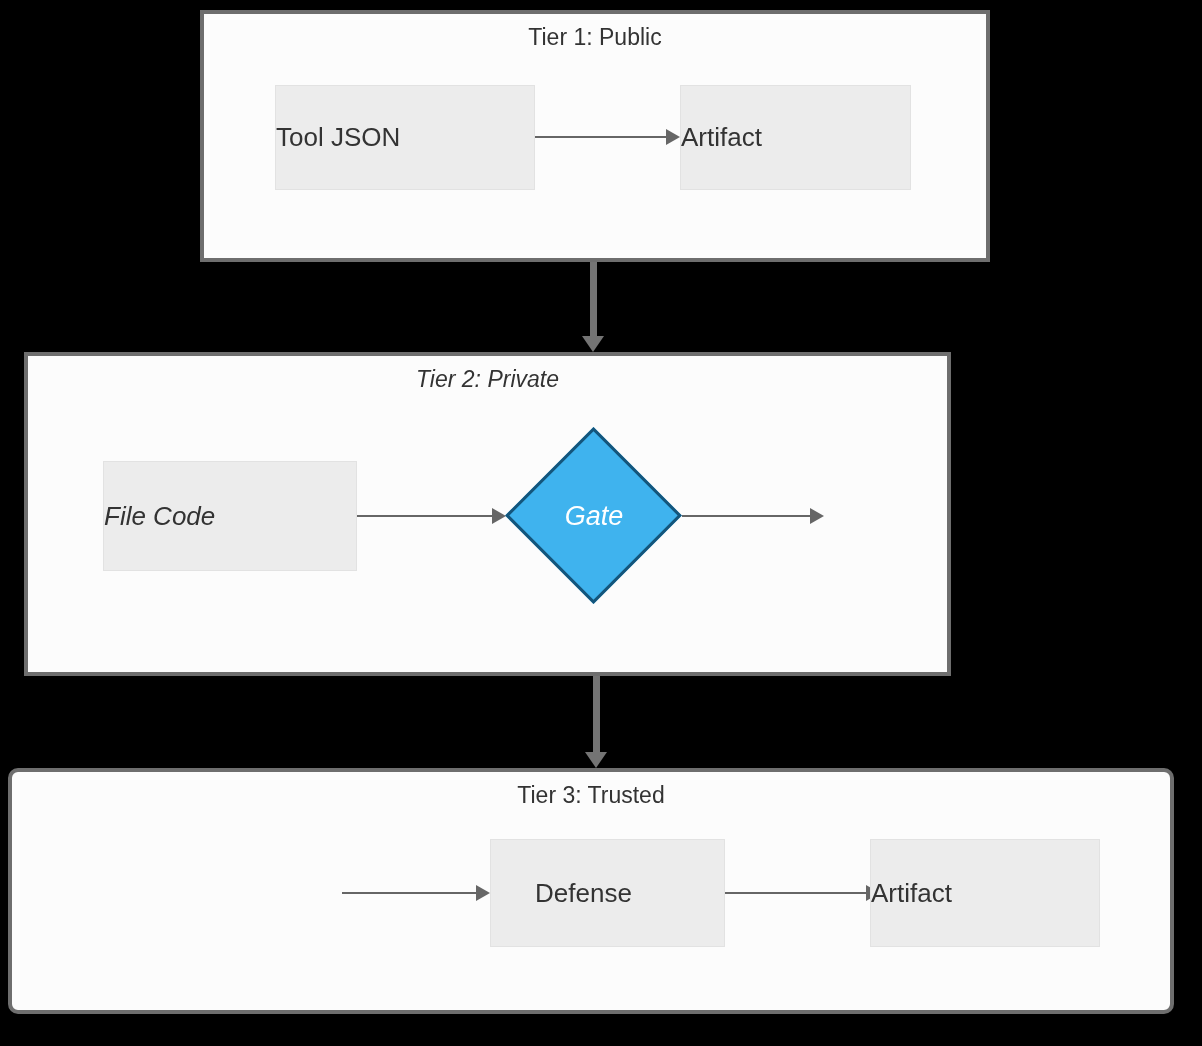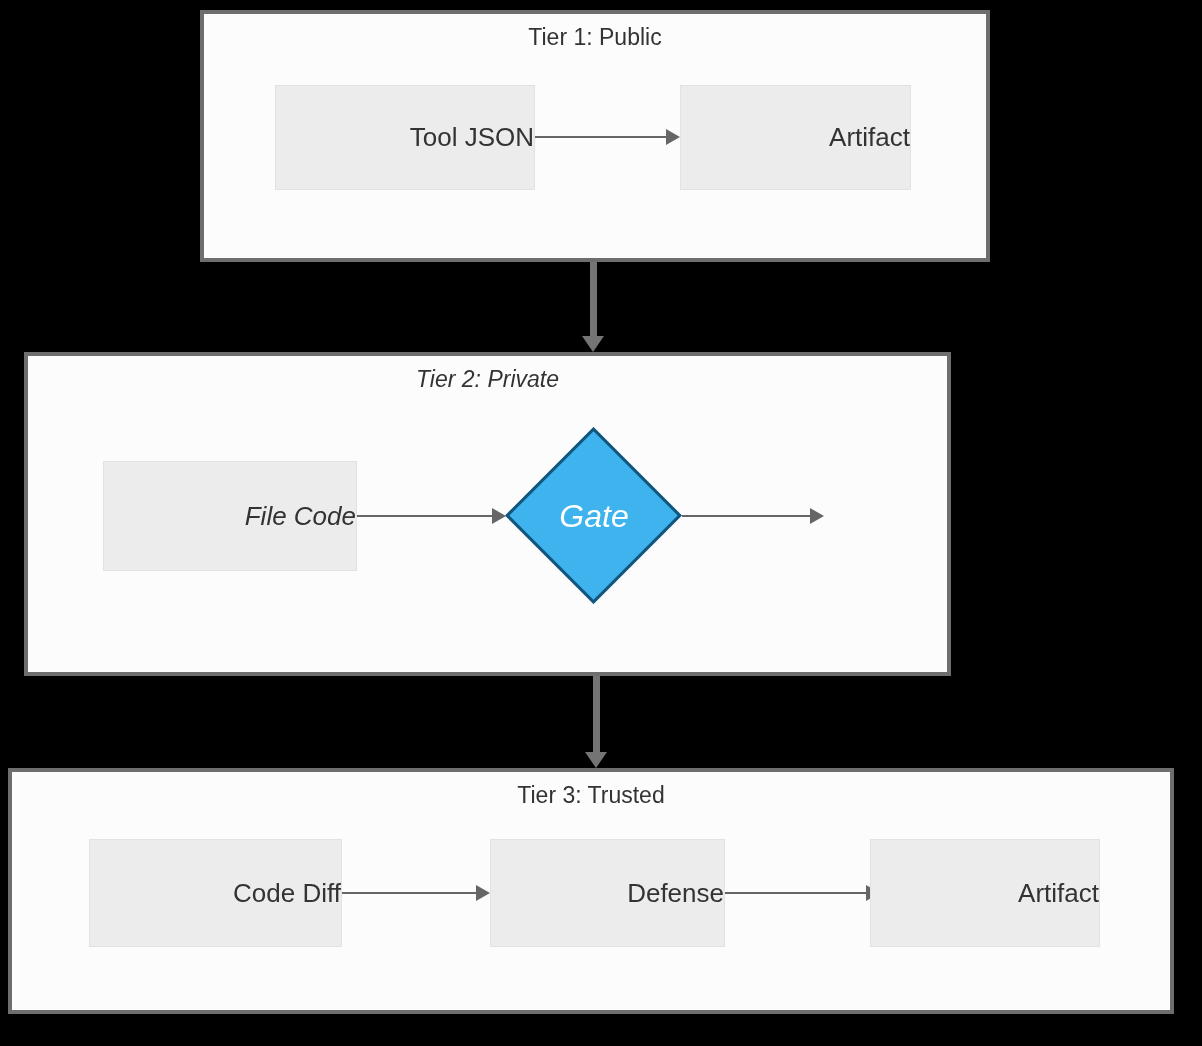--- a/index.html
+++ b/index.html
@@ -15,42 +15,42 @@
     overflow: hidden;
   }
   .tier {
     position: absolute;
     box-sizing: border-box;
     background: var(--tier-fill, #fcfcfc);
     border: 4px solid var(--tier-border, #6e6e6e);
   }
   #tier1 { left: 200px; top: 10px;  width: 790px;  height: 252px; }
   #tier2 { left: 24px;  top: 352px; width: 927px; height: 324px; font-style: italic; }
-  #tier3 { left: 8px;   top: 768px; width: 1166px; height: 246px; }
+  #tier3 { left: 8px;   top: 768px; width: 1166px; height: 246px; border-radius: 10px; }
 
   .tier-title {
     position: absolute;
     top: 10px;
     left: 0;
     width: 100%;
     text-align: center;
     font-size: 23px;
     font-weight: 500;
     color: var(--node-text, #333);
   }
   .node {
     position: absolute;
     box-sizing: border-box;
     background: var(--node-fill, #ececec);
     border: 1px solid var(--node-border, #e2e2e2);
     color: var(--node-text, #333);
     font-size: 26px;
     display: flex;
     align-items: center;
-    justify-content: flex-end;
+    justify-content: flex-start;
   }
   
   .harrow {
     position: absolute;
     height: 2px;
     background: var(--arrow, #666);
   }
   .harrow .head {
     position: absolute;
     right: -14px;
@@ -91,21 +91,21 @@
     transform: rotate(45deg);
   }
   .diamond-label {
     position: absolute;
     left: 0; top: 0;
     width: 100%; height: 100%;
     display: flex;
     align-items: center;
     justify-content: center;
     color: var(--gate-text, #fff);
-    font-size: 32px;
+    font-size: 27px;
     font-weight: 500;
   }
 </style>
 </head>
 <body>
 
 <div class="tier" id="tier1">
   <div class="tier-title">Tier 1: Public</div>
   <div class="node" style="left:71px; top:71px; width:260px; height:105px;">
     <span>Tool JSON</span>
@@ -136,27 +136,24 @@
   <div class="harrow" style="left:654px; top:159px; width:128px;">
     <span class="head"></span>
   </div>
 </div>
 
 <div class="vconnector" style="left:593px; top:676px; height:76px;"></div>
 <div class="vhead" style="left:585px; top:752px;"></div>
 
 <div class="tier" id="tier3">
   <div class="tier-title">Tier 3: Trusted</div>
-  <div class="node" style="left:77px; top:67px; width:253px; height:108px;">
-    <span>Code Diff</span>
-  </div>
   <div class="harrow" style="left:330px; top:120px; width:134px;">
     <span class="head"></span>
   </div>
-  <div class="node" style="left:478px; top:67px; width:235px; height:108px;">
+  <div class="node" style="left:478px; top:67px; width:235px; height:108px;padding-left:44px;">
     <span>Defense</span>
   </div>
   <div class="harrow" style="left:713px; top:120px; width:141px;">
     <span class="head"></span>
   </div>
   <div class="node" style="left:858px; top:67px; width:230px; height:108px;">
     <span>Artifact</span>
   </div>
 </div>
 

